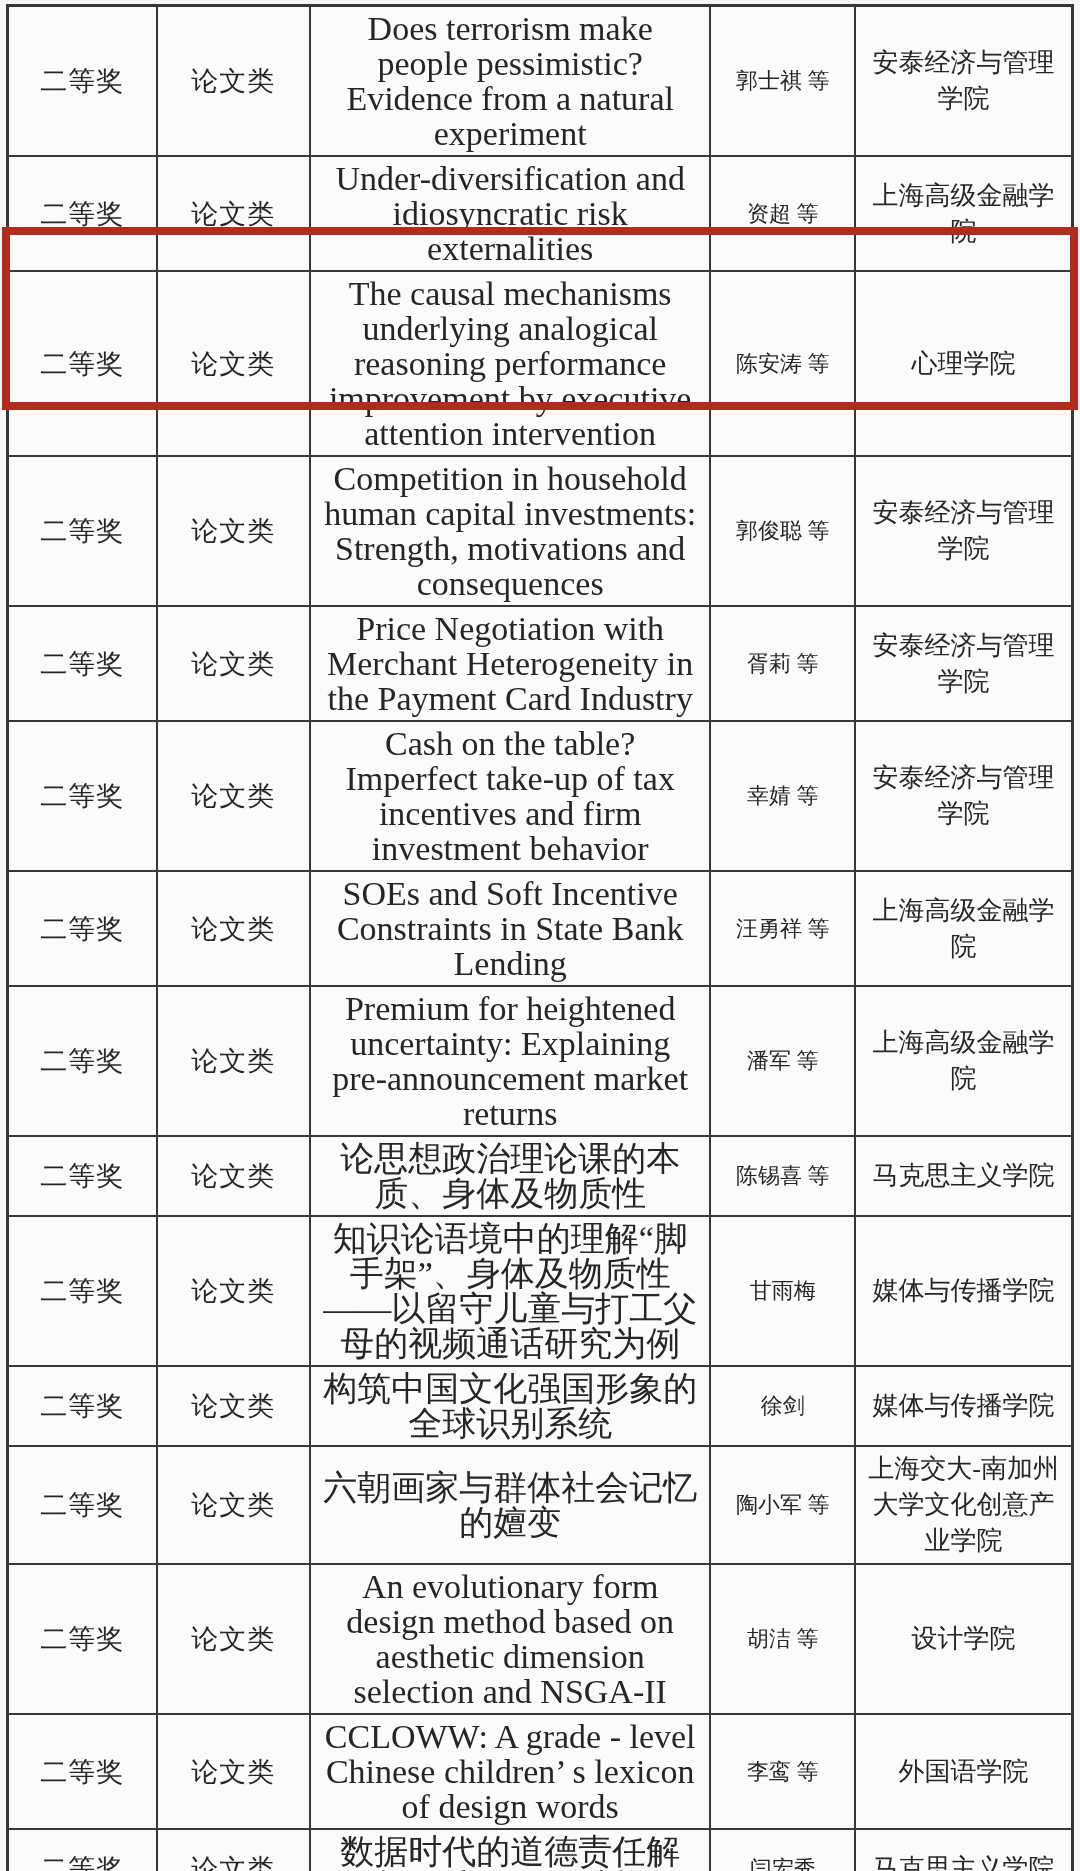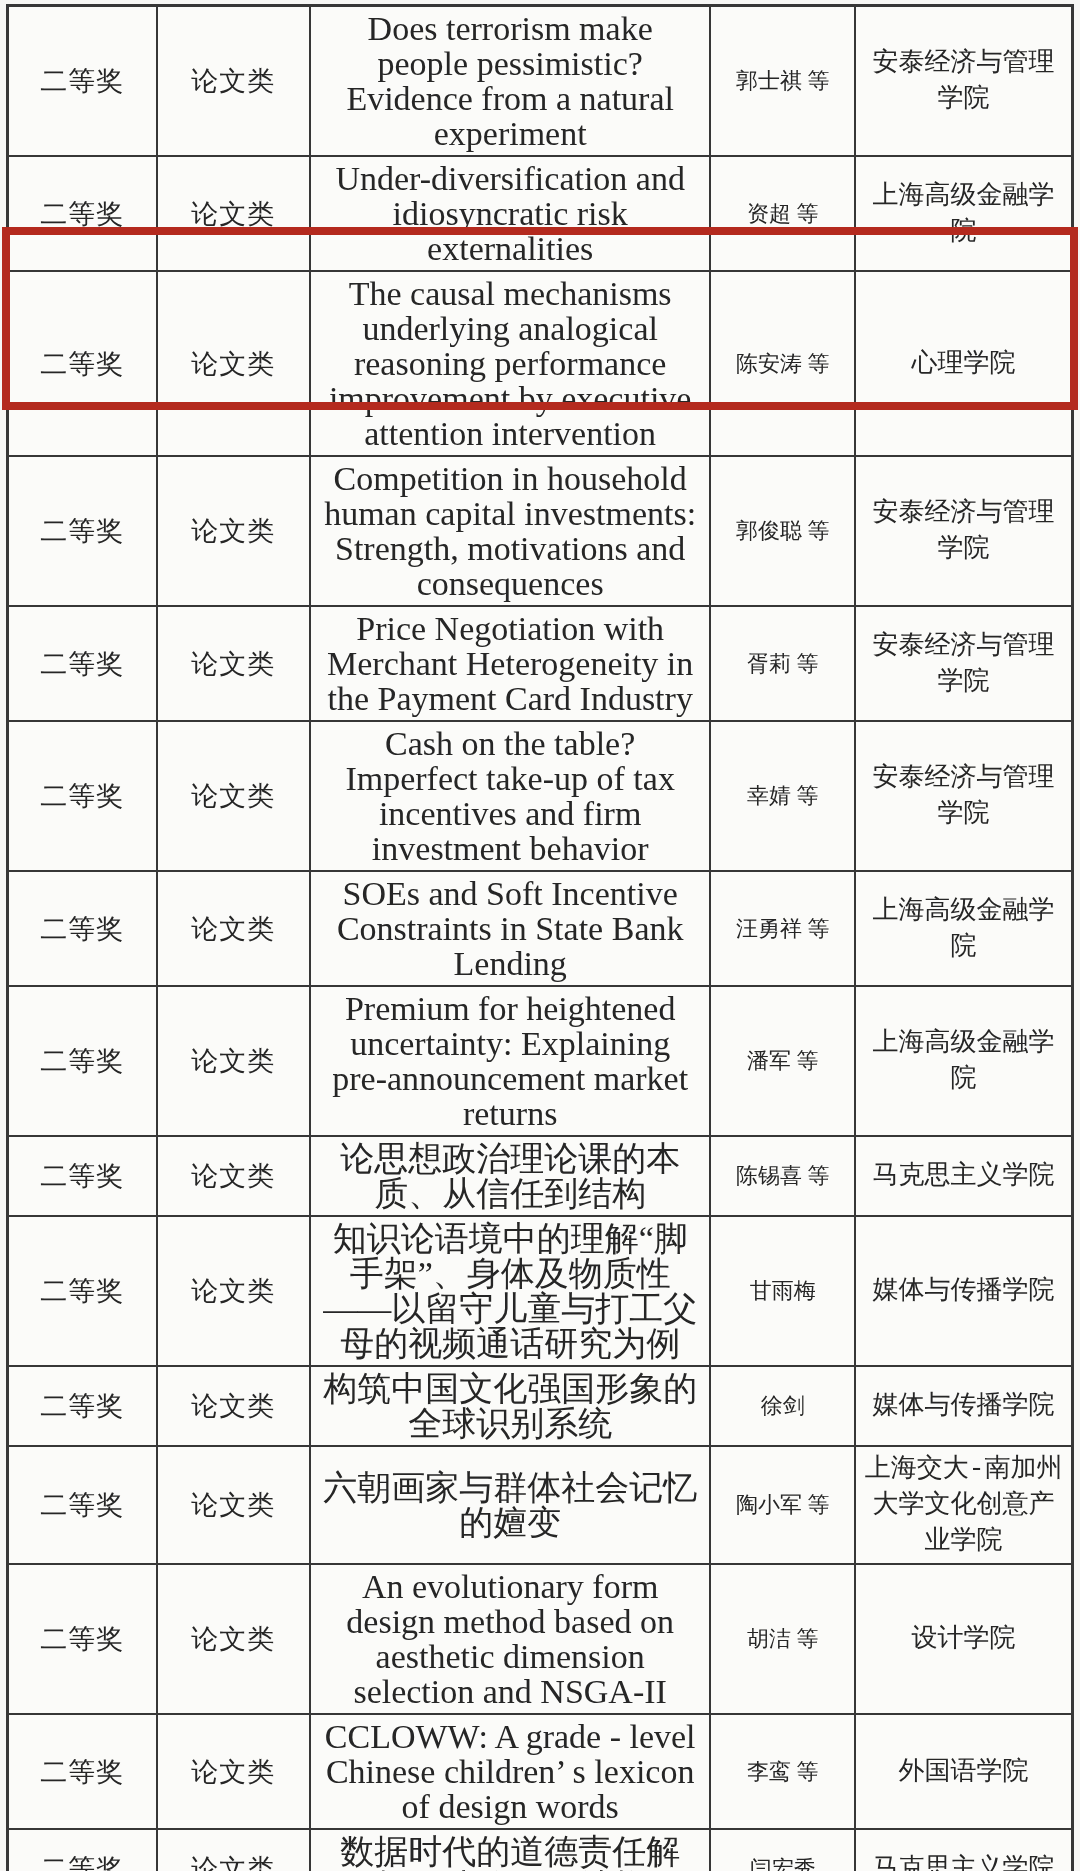--- a/index.html
+++ b/index.html
@@ -30,21 +30,21 @@
   }
   table.awards td {
     border: 2px solid #373737;
     text-align: center;
     vertical-align: middle;
     padding: 4px 8px;
     box-sizing: border-box;
     overflow: hidden;
   }
   table.awards tr > td:first-child { border-left-width: 3px; font-family: Liberation Serif, serif; }
-  table.awards tr > td:last-child { border-right-width: 3px; font-family: Liberation Mono, monospace; }
+  table.awards tr > td:last-child { border-right-width: 3px; }
   table.awards tr:first-child > td { border-top-width: 3px; }
   table.awards tr:last-child > td { border-bottom-width: 3px; }
 
   td.c-award, td.c-category {
     font-size: 27px;
     letter-spacing: 1px;
     white-space: nowrap;
   }
   td.c-title {
     font-size: 34px;
@@ -133,21 +133,21 @@
           <tr style="height: 145px;">
     <td class="c-award">二等奖</td>
     <td class="c-category">论文类</td>
     <td class="c-title">Premium for heightened uncertainty: Explaining pre-announcement market returns</td>
     <td class="c-authors">潘军 等</td>
     <td class="c-college">上海高级金融学院</td>
   </tr>
           <tr style="height: 72px;">
     <td class="c-award">二等奖</td>
     <td class="c-category">论文类</td>
-    <td class="c-title">论思想政治理论课的本质、从信任到结构</td>
+    <td class="c-title">论思想政治理论课的本质、身体及物质性</td>
     <td class="c-authors">陈锡喜 等</td>
     <td class="c-college">马克思主义学院</td>
   </tr>
           <tr style="height: 145px;">
     <td class="c-award">二等奖</td>
     <td class="c-category">论文类</td>
     <td class="c-title">知识论语境中的理解“脚手架”、身体及物质性——以留守儿童与打工父母的视频通话研究为例</td>
     <td class="c-authors">甘雨梅</td>
     <td class="c-college">媒体与传播学院</td>
   </tr>

